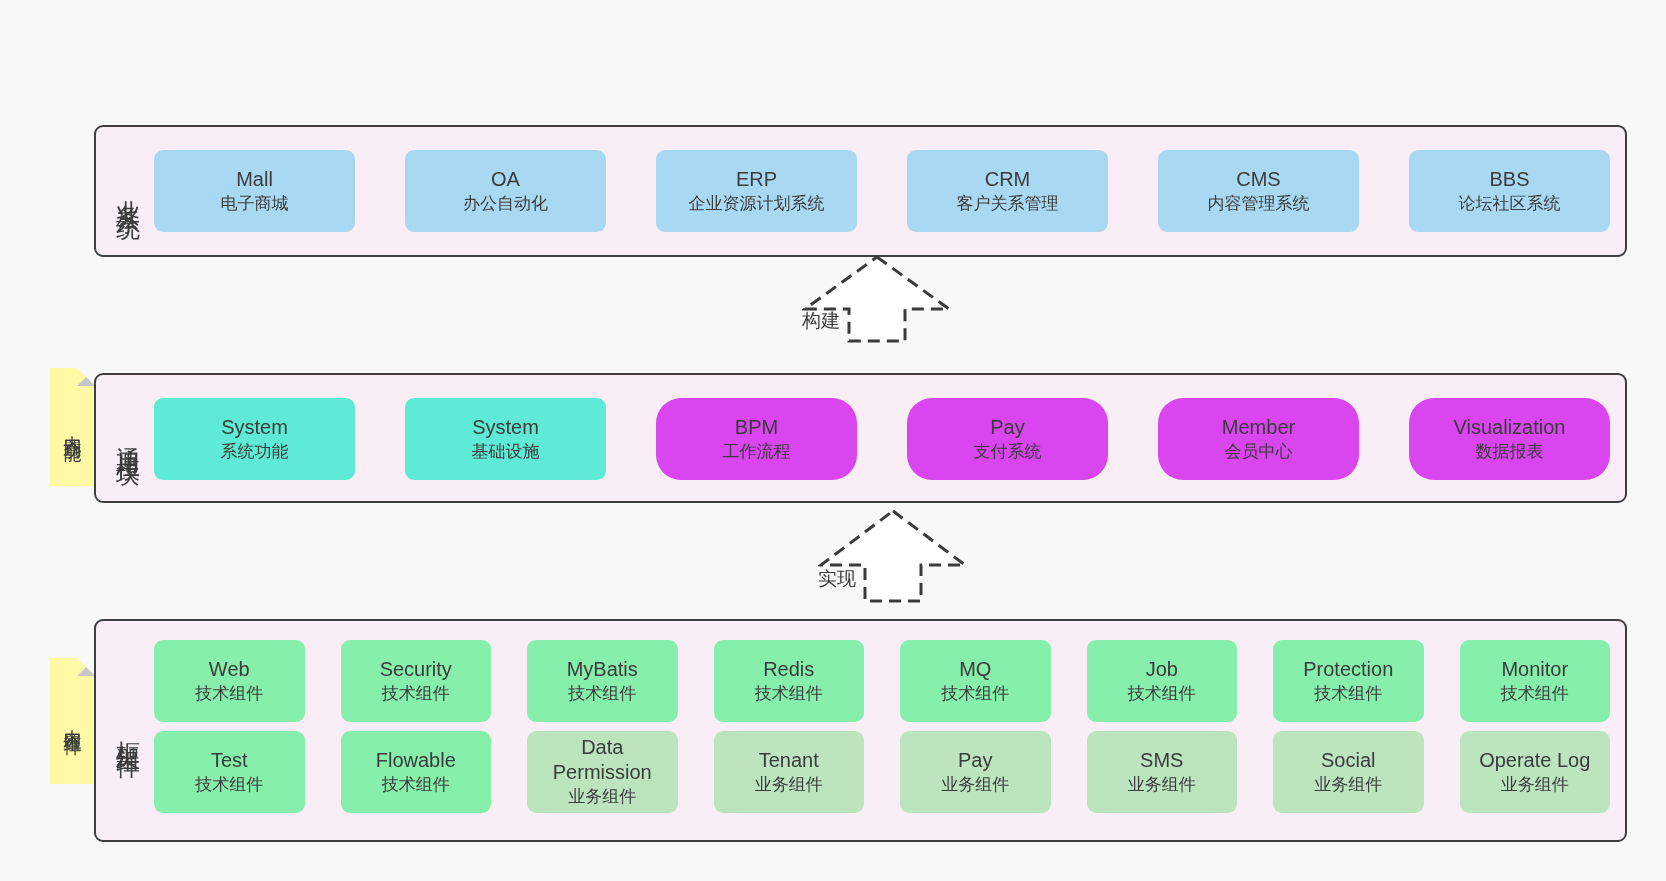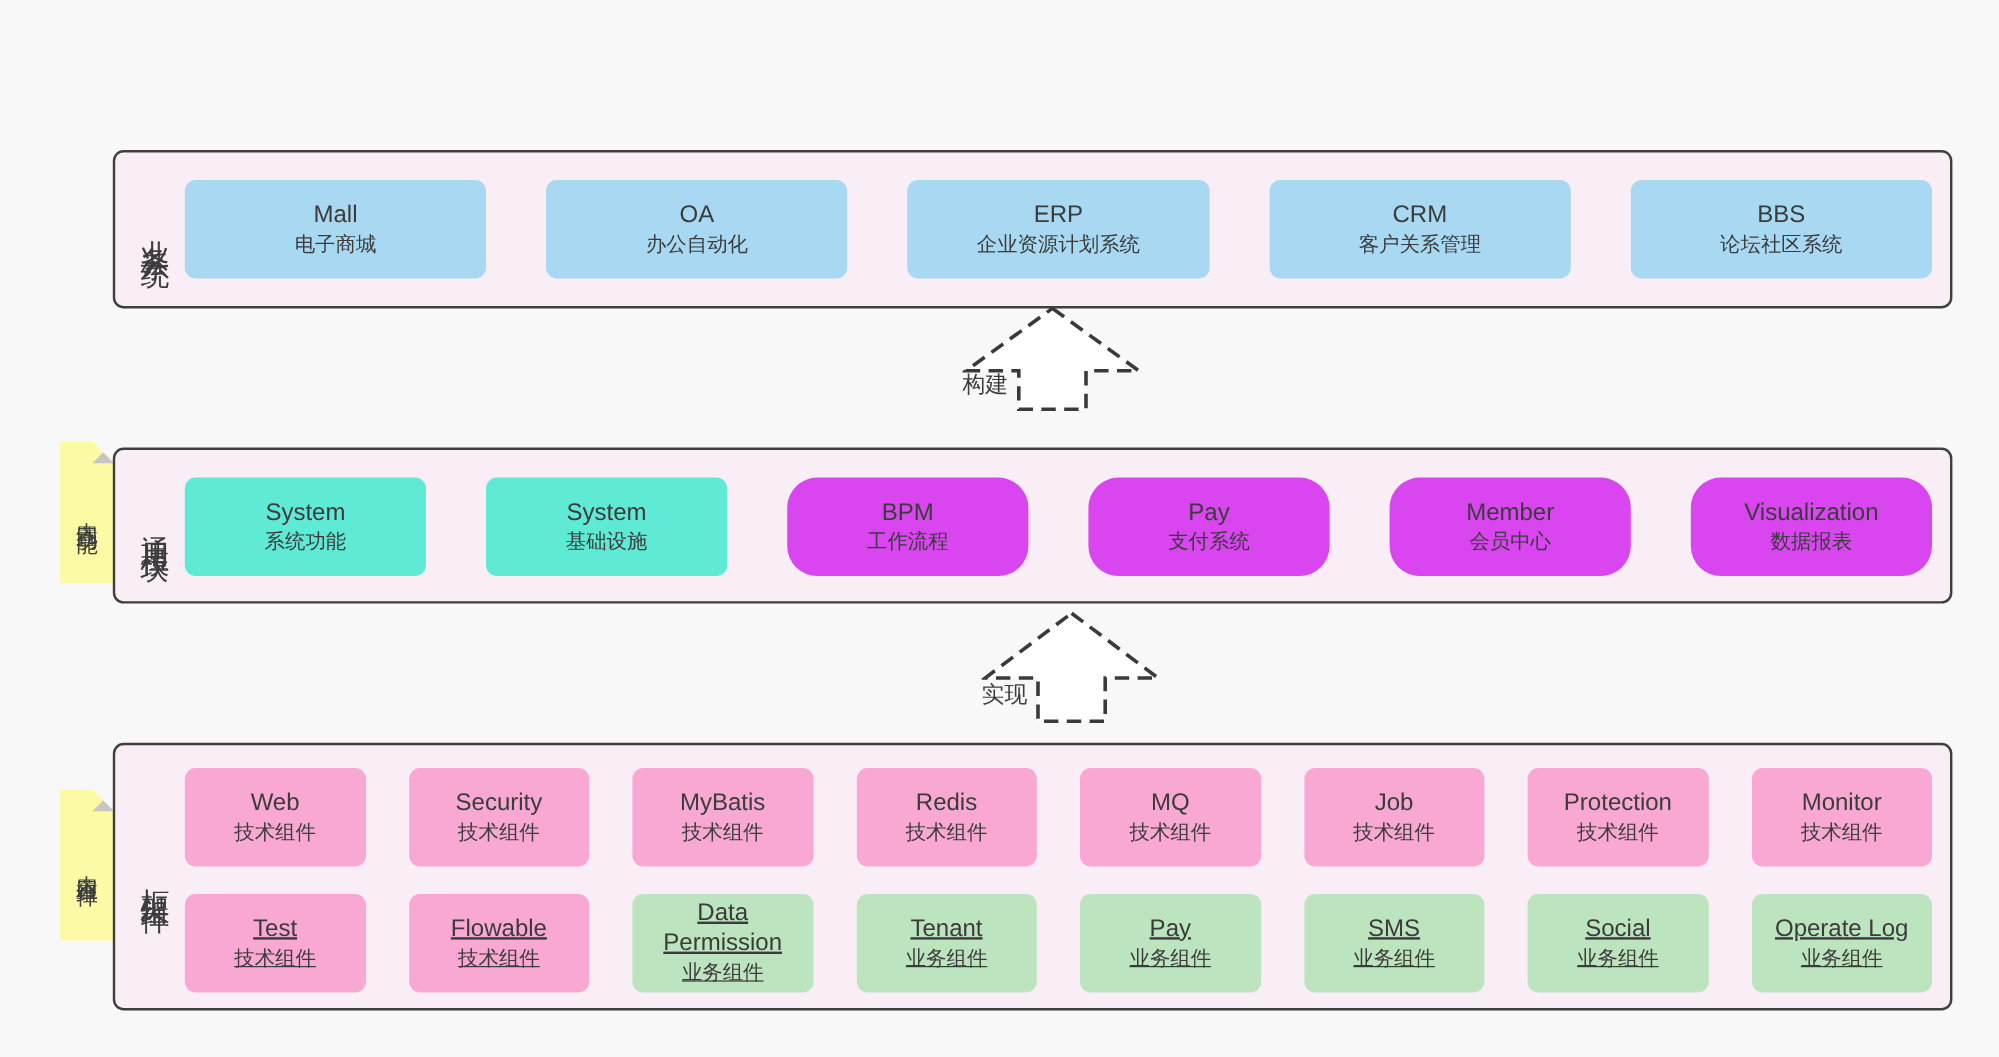--- a/index.html
+++ b/index.html
@@ -19,32 +19,32 @@
   .band-label {
     position:absolute; left:16px; top:50%; transform:translateY(-50%);
     writing-mode:vertical-lr; text-orientation:upright;
     font-size:24px; letter-spacing:5px; color:#3c3c3c; white-space:nowrap;
   }
   .row {
     position:absolute; left:58px; right:15px; display:flex;
   }
   .row-6 { top:23px; gap:50px; }
   .row-8a { top:19px; gap:36px; }
-  .row-8b { top:124px; gap:36px;text-decoration:underline; }
+  .row-8b { top:110px; gap:36px; }
   .box {
     flex:1 1 0; height:82px; border-radius:9px;
     display:flex; flex-direction:column; justify-content:center; align-items:center;
     text-align:center; padding:2px 4px; box-sizing:border-box;
   }
   .box .t { font-size:20px; line-height:25px; }
   .box .s { font-size:17px; line-height:24px; }
   .blue   { background:#a9d9f2; }
   .red    { background:#5eead4; }
   .pink   { background:#d946ef;border-radius:25px; }
-  .gdark  { background:#f9a8d4; }
+  .gdark  { background:#86efac; }
   .glight { background:#bbe4bf; }
 
   .sticky {
     position:absolute; left:50px; width:45px; background:#fcfaa5;
     clip-path:polygon(0 0, calc(100% - 18px) 0, 100% 18px, 100% 100%, 0 100%);
   }
   #sticky2 { top:368px; height:118px; }
   #sticky3 { top:658px; height:126px; }
   .sticky .fold {
     position:absolute; top:0; right:0; width:0; height:0;
@@ -92,20 +92,24 @@
     </div>
     <div class="box blue">
       <span class="t">ERP</span>
       <span class="s">企业资源计划系统</span>
     </div>
     <div class="box blue">
       <span class="t">CRM</span>
       <span class="s">客户关系管理</span>
     </div>
     <div class="box blue">
+      <span class="t">CMS</span>
+      <span class="s">内容管理系统</span>
+    </div>
+    <div class="box blue">
       <span class="t">BBS</span>
       <span class="s">论坛社区系统</span>
     </div>
   </div>
 </div>
 
 <div class="arrow" id="arrow1">
   <svg width="150" height="90" viewBox="0 0 150 90">
     <polygon points="75,3 147,55 103,55 103,87 47,87 47,55 3,55" fill="#ffffff" stroke="#3a3a3a" stroke-width="3" stroke-dasharray="12 7" stroke-linejoin="miter"></polygon>
   </svg>

